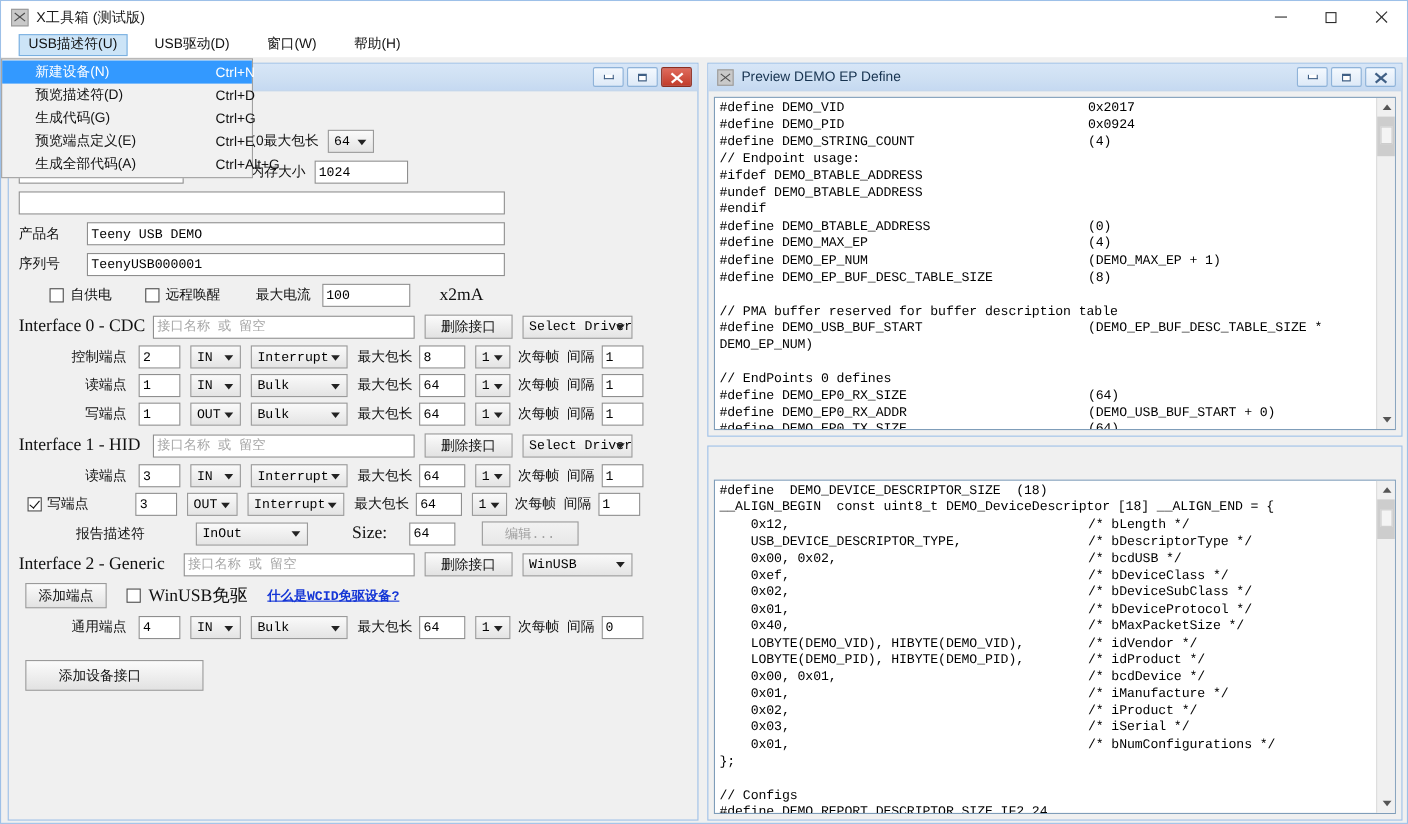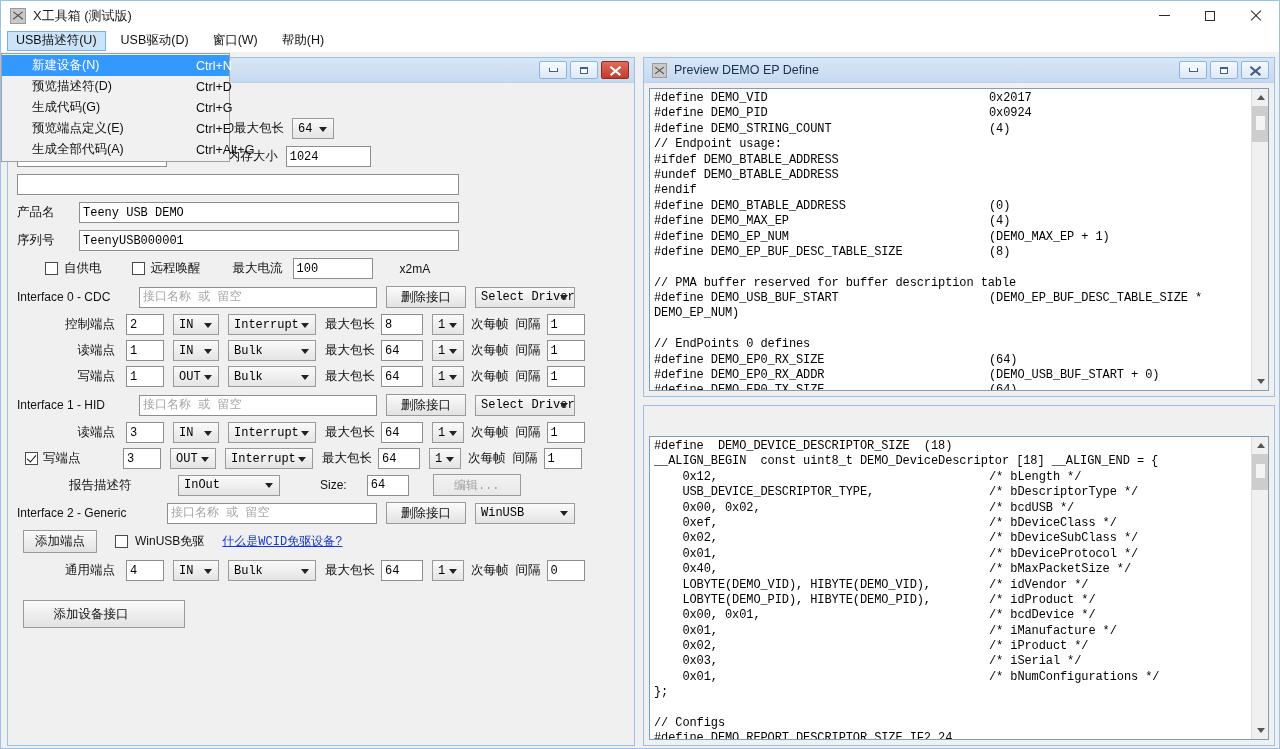--- a/index.html
+++ b/index.html
@@ -59,21 +59,21 @@
 
   
   .menubar {
     position: absolute; left: 0; top: 29px;
     width: 1278px; height: 22px;
     background: #ffffff;
     display: flex; align-items: center;
     font-size: 12.5px; color: #111;
   }
   .menubar .mi {
-    padding: 3px 9px 4px 9px; margin-left: 6px;
+    padding: 3px 9px 4px 9px; margin-left: 16px;
     white-space: nowrap; line-height: 1;
   }
   .menubar .mi.open {
     background: #cce4f7;
     border: 1px solid #7ab0e0;
     padding: 2px 8px 3px 8px;
   }
 
   
   .dropdown {
@@ -145,21 +145,21 @@
   
   #win-designer { left: 6px; top: 56px; width: 628px; height: 689px; }
   #designer-body {
     position: absolute; left: 1px; top: 26px;
     width: 624px; height: 660px;
     background: #f0f0f0;
     font-size: 12.5px; color: #111;
   }
   .row { position: absolute; display: flex; align-items: center; white-space: nowrap; }
   .lbl { color: #111; }
-  .mono { font-family: Liberation Sans, sans-serif; font-size: 12px; }
+  .mono { font-family: Liberation Serif, serif; font-size: 16px; }
   .zh  { font-family: "Liberation Sans", sans-serif; font-size: 12.5px; }
 
   input.tf {
     font-family: "Liberation Mono", monospace; font-size: 12px;
     border: 1px solid #8e8e8e; background: #ffffff; color: #000;
     height: 21px; padding: 0 3px; outline: none;
   }
   input.tf::placeholder { color: #a6a6a6; }
 
   .sel-box {
@@ -483,21 +483,21 @@
         <div class="sel-box" style="width:100px; margin-left:9px; padding-right:16px;">
           <span>WinUSB</span>
           <span class="caret"></span>
         </div>
       </div>
 
       <div class="row" style="left:14px; top:446px;">
         <div class="btn" style="width:74px; height:23px;">添加端点</div>
         <span class="cb" style="margin-left:18px;"></span>
         <span class="mono lbl" style="margin-left:7px;">WinUSB免驱</span>
-        <a class="link" href="#" style="margin-left:18px;">什么是WCID免驱设备?</a>
+        <a class="link" href="#" style="margin-left:18px;font-weight:bold;">什么是WCID免驱设备?</a>
       </div>
 
       <div class="row" style="left:24px; top:476px;">
         <span class="zh lbl" style="width:82px; text-align:right;">通用端点</span>
         <input class="tf" style="width: 38px; margin-left: 11px;" value="4">
         <div class="sel-box" style="width:46px; margin-left:9px; padding-right:16px;">
           <span>IN</span>
             <span class="caret"></span>
         </div>
         <div class="sel-box" style="width:88px; margin-left:9px; padding-right:16px;">

